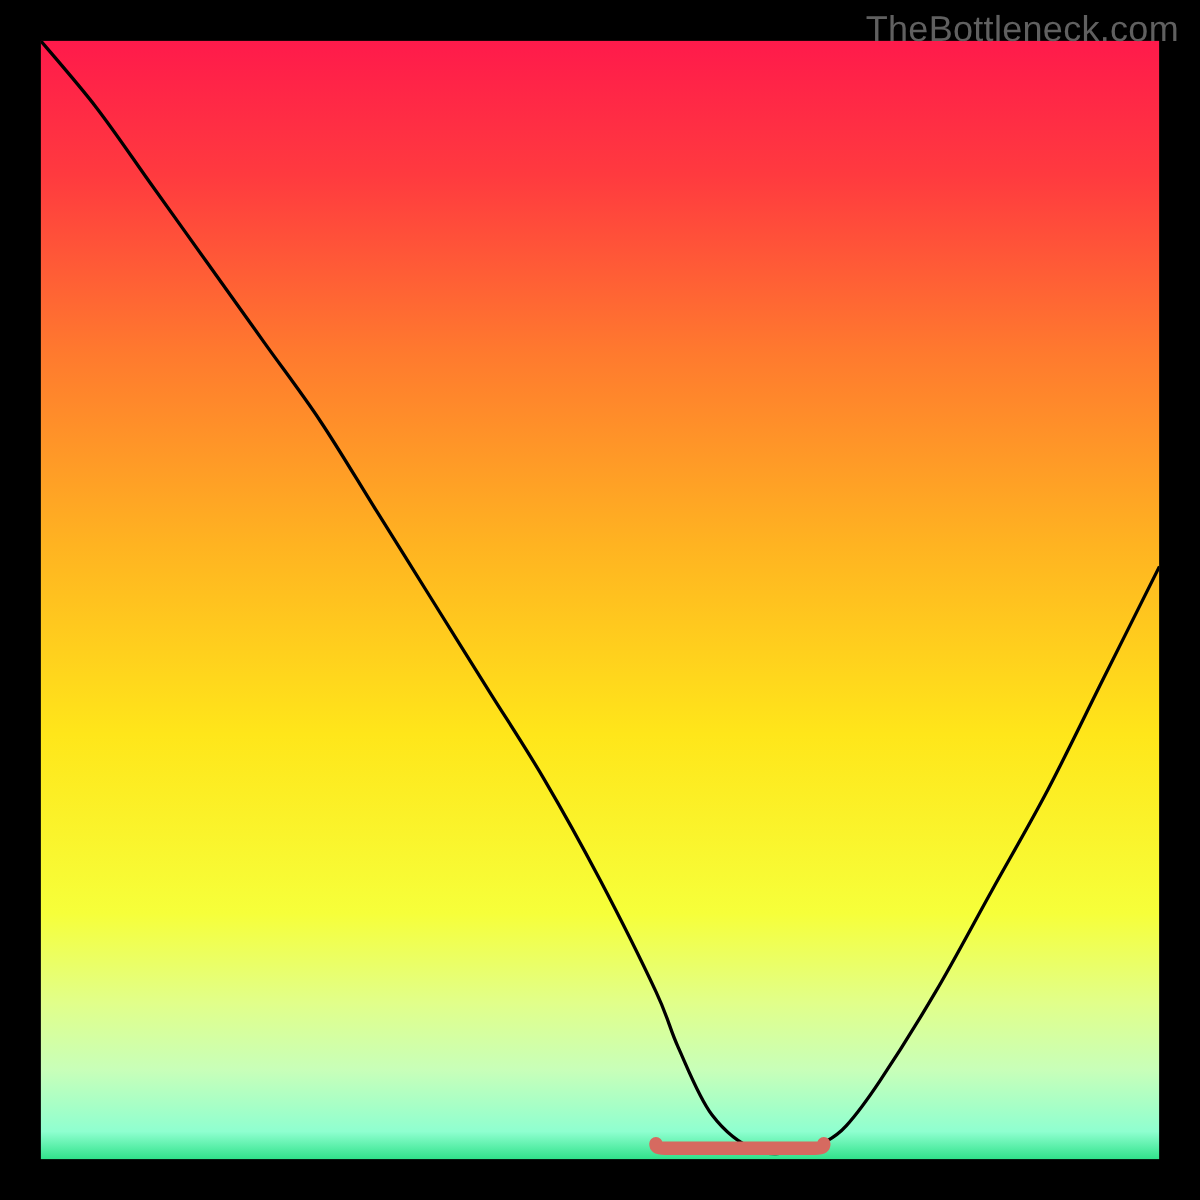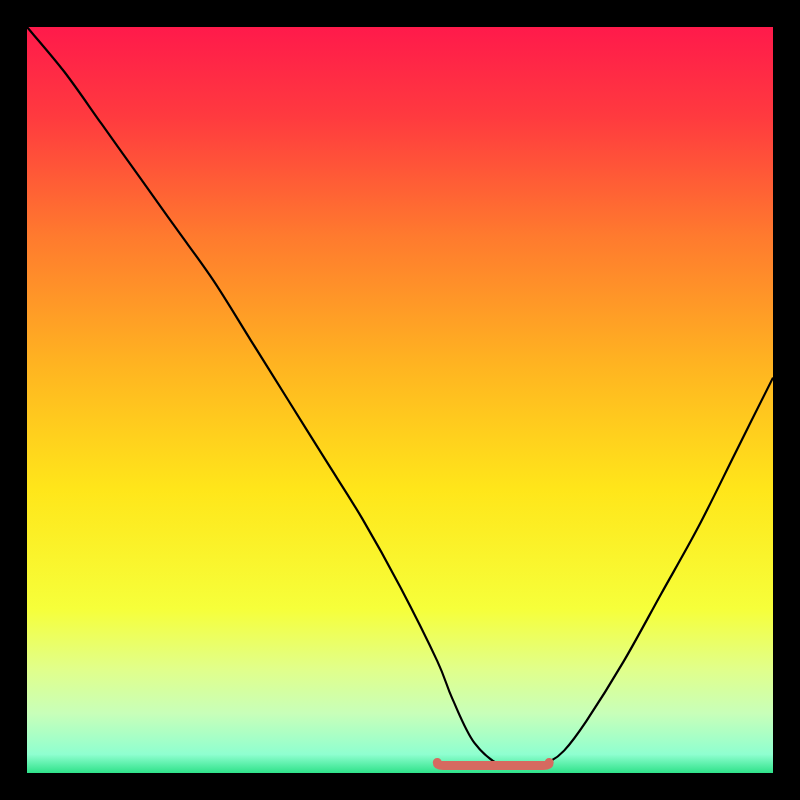--- a/index.html
+++ b/index.html
@@ -36,20 +36,21 @@
     overflow: hidden;
   }
   .plot-area svg {
     display: block;
   }
 </style>
 </head>
 <body>
 
 <div class="frame">
+  <div class="watermark">TheBottleneck.com</div>
 
   <div class="plot-area">
     <svg id="plot-svg" width="746" height="746" viewBox="0 0 746 746" xmlns="http://www.w3.org/2000/svg">
       <defs>
         <linearGradient id="bg-grad" x1="0" y1="0" x2="0" y2="1">
             <stop offset="0%" stop-color="#ff1a4b"></stop>
             <stop offset="12%" stop-color="#ff3a3f"></stop>
             <stop offset="28.000000000000004%" stop-color="#ff7a2e"></stop>
             <stop offset="45%" stop-color="#ffb321"></stop>
             <stop offset="62%" stop-color="#ffe61a"></stop>

